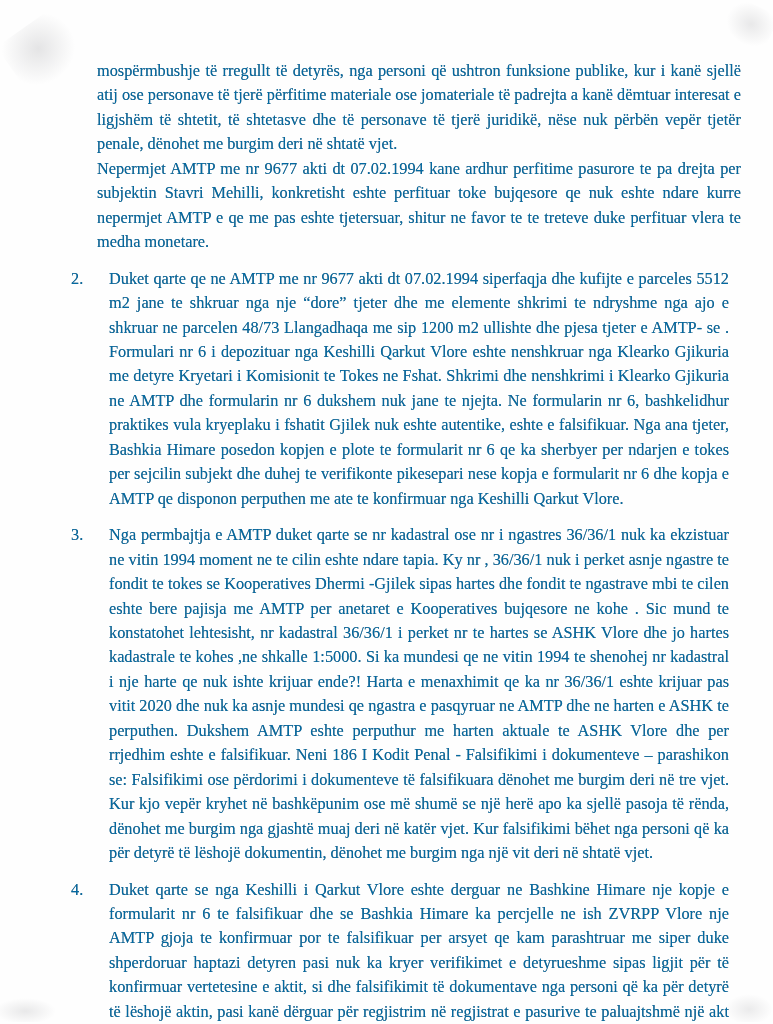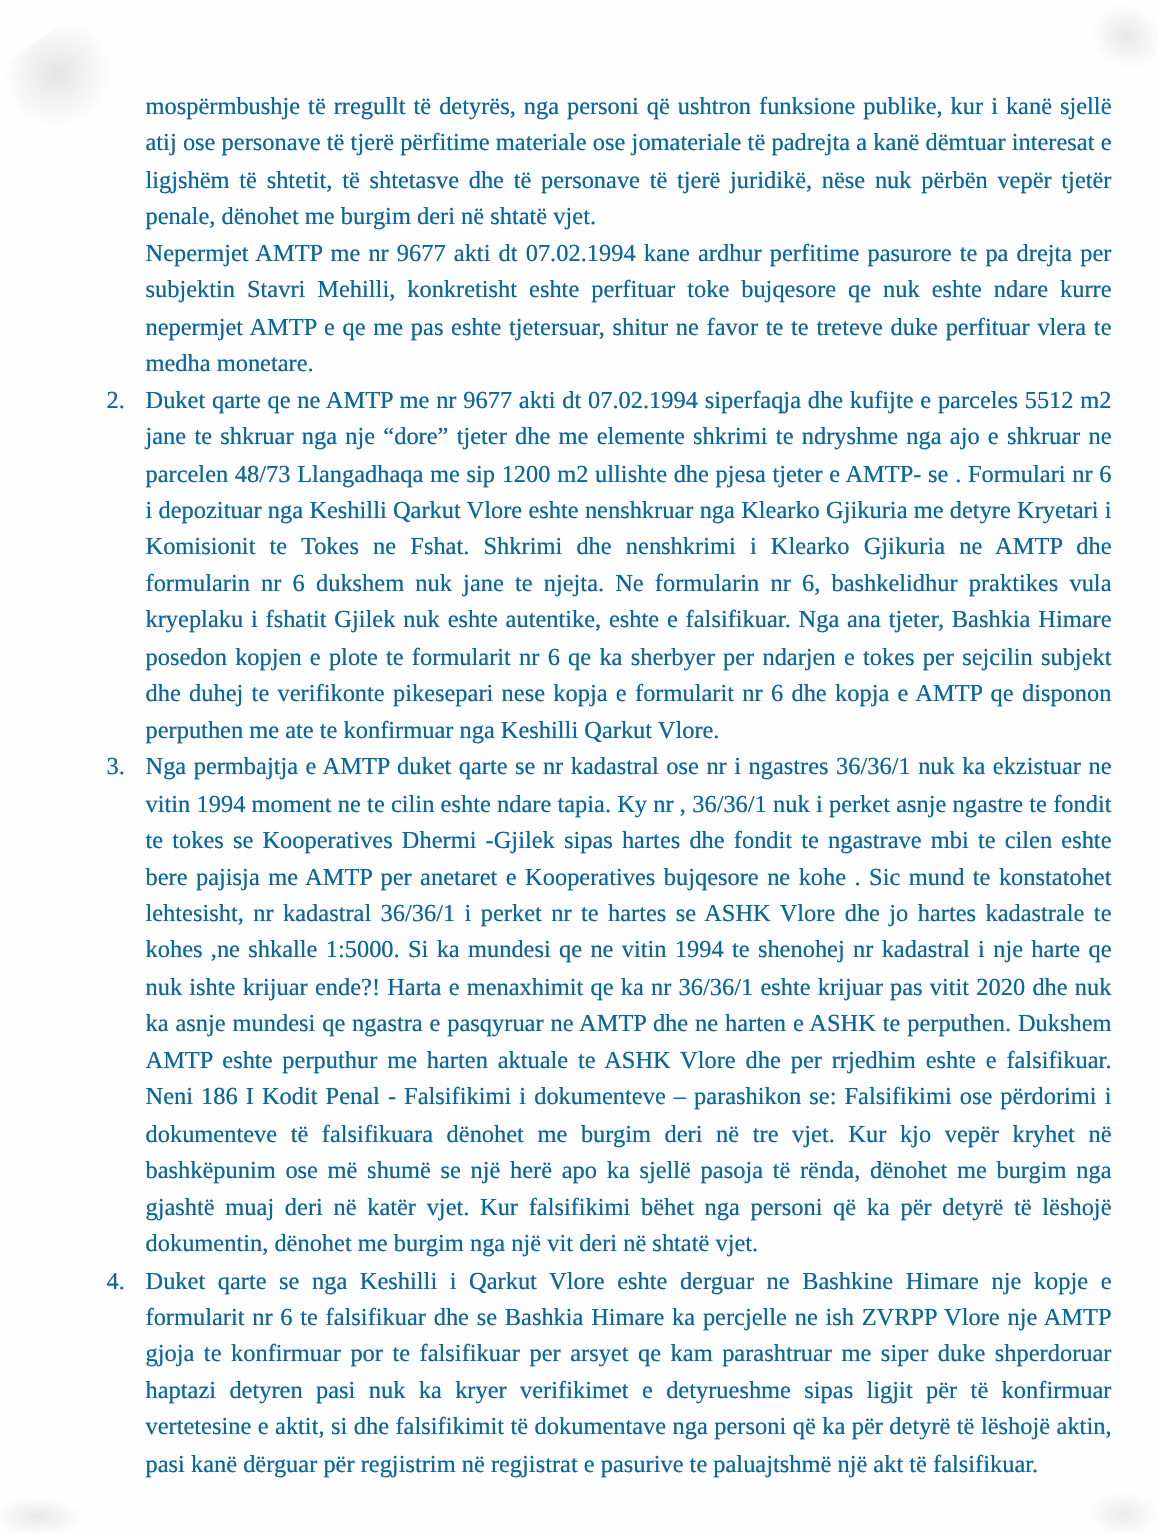--- a/index.html
+++ b/index.html
@@ -40,21 +40,21 @@
     margin: 0;
   }
   .item .num {
     position: absolute;
     left: -26px;
     top: 0;
     width: 24px;
     text-align: left;
   }
   .item .itext {
-    margin: 0;
+    margin: 12px;
   }
   
   .smudge {
     position: absolute;
     pointer-events: none;
   }
   .smudge-tl {
     left: 8px; top: 20px; width: 74px; height: 64px;
     background: radial-gradient(ellipse at 45% 40%, rgba(125,125,130,0.20), rgba(125,125,130,0) 65%);
     transform: rotate(-35deg);

